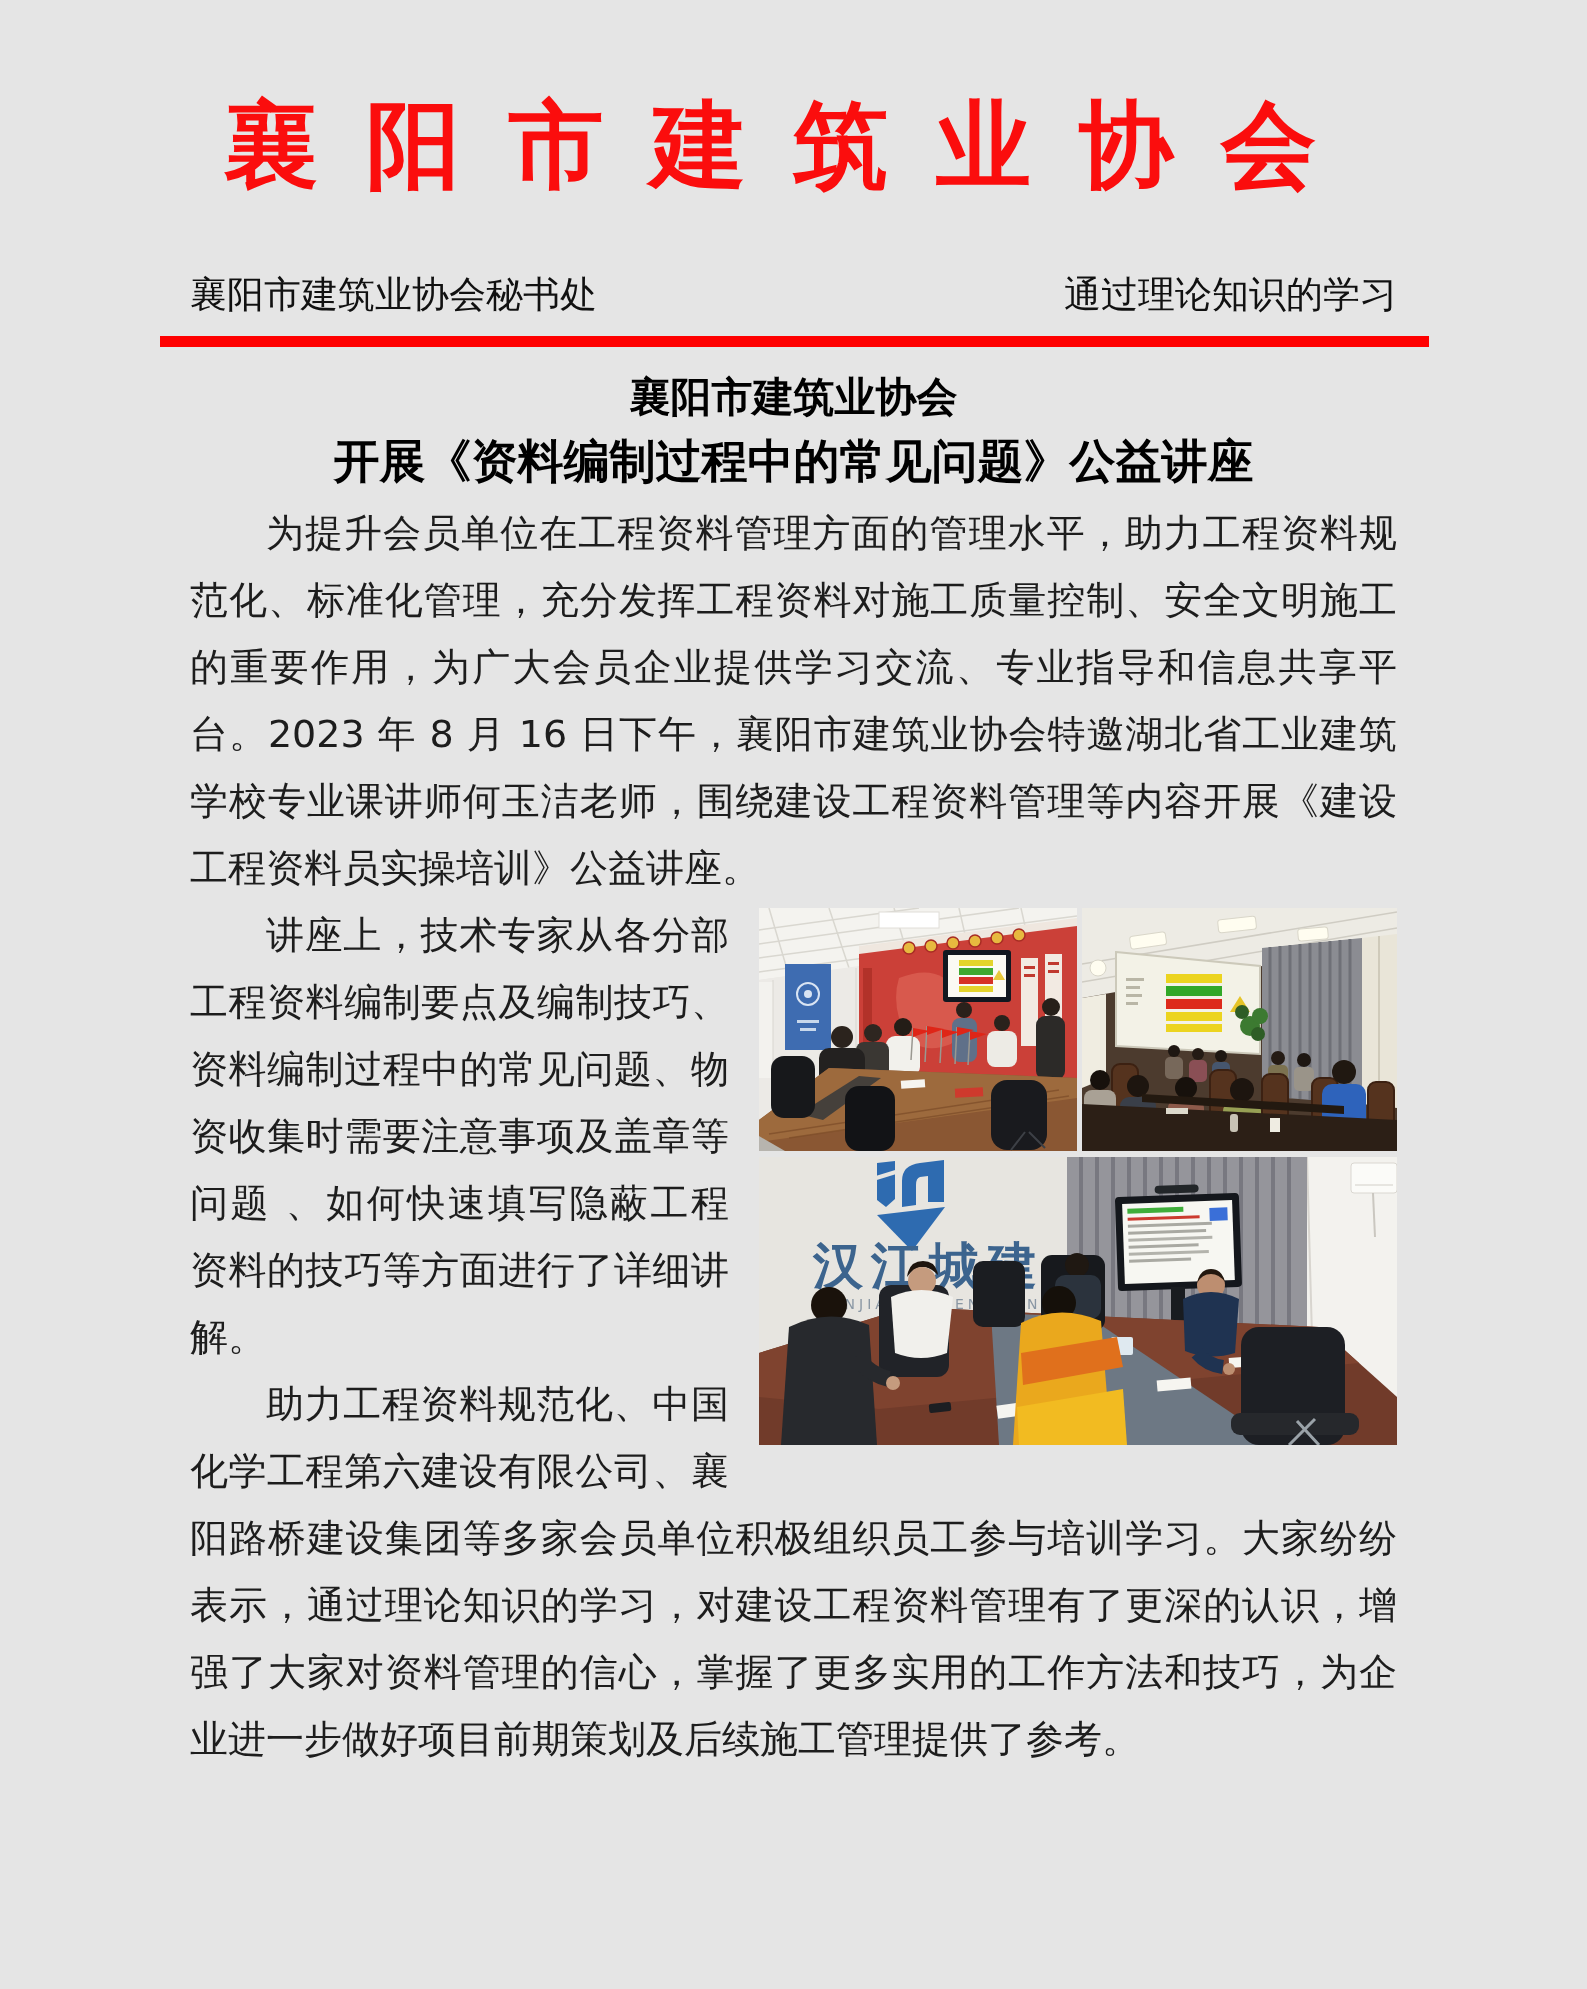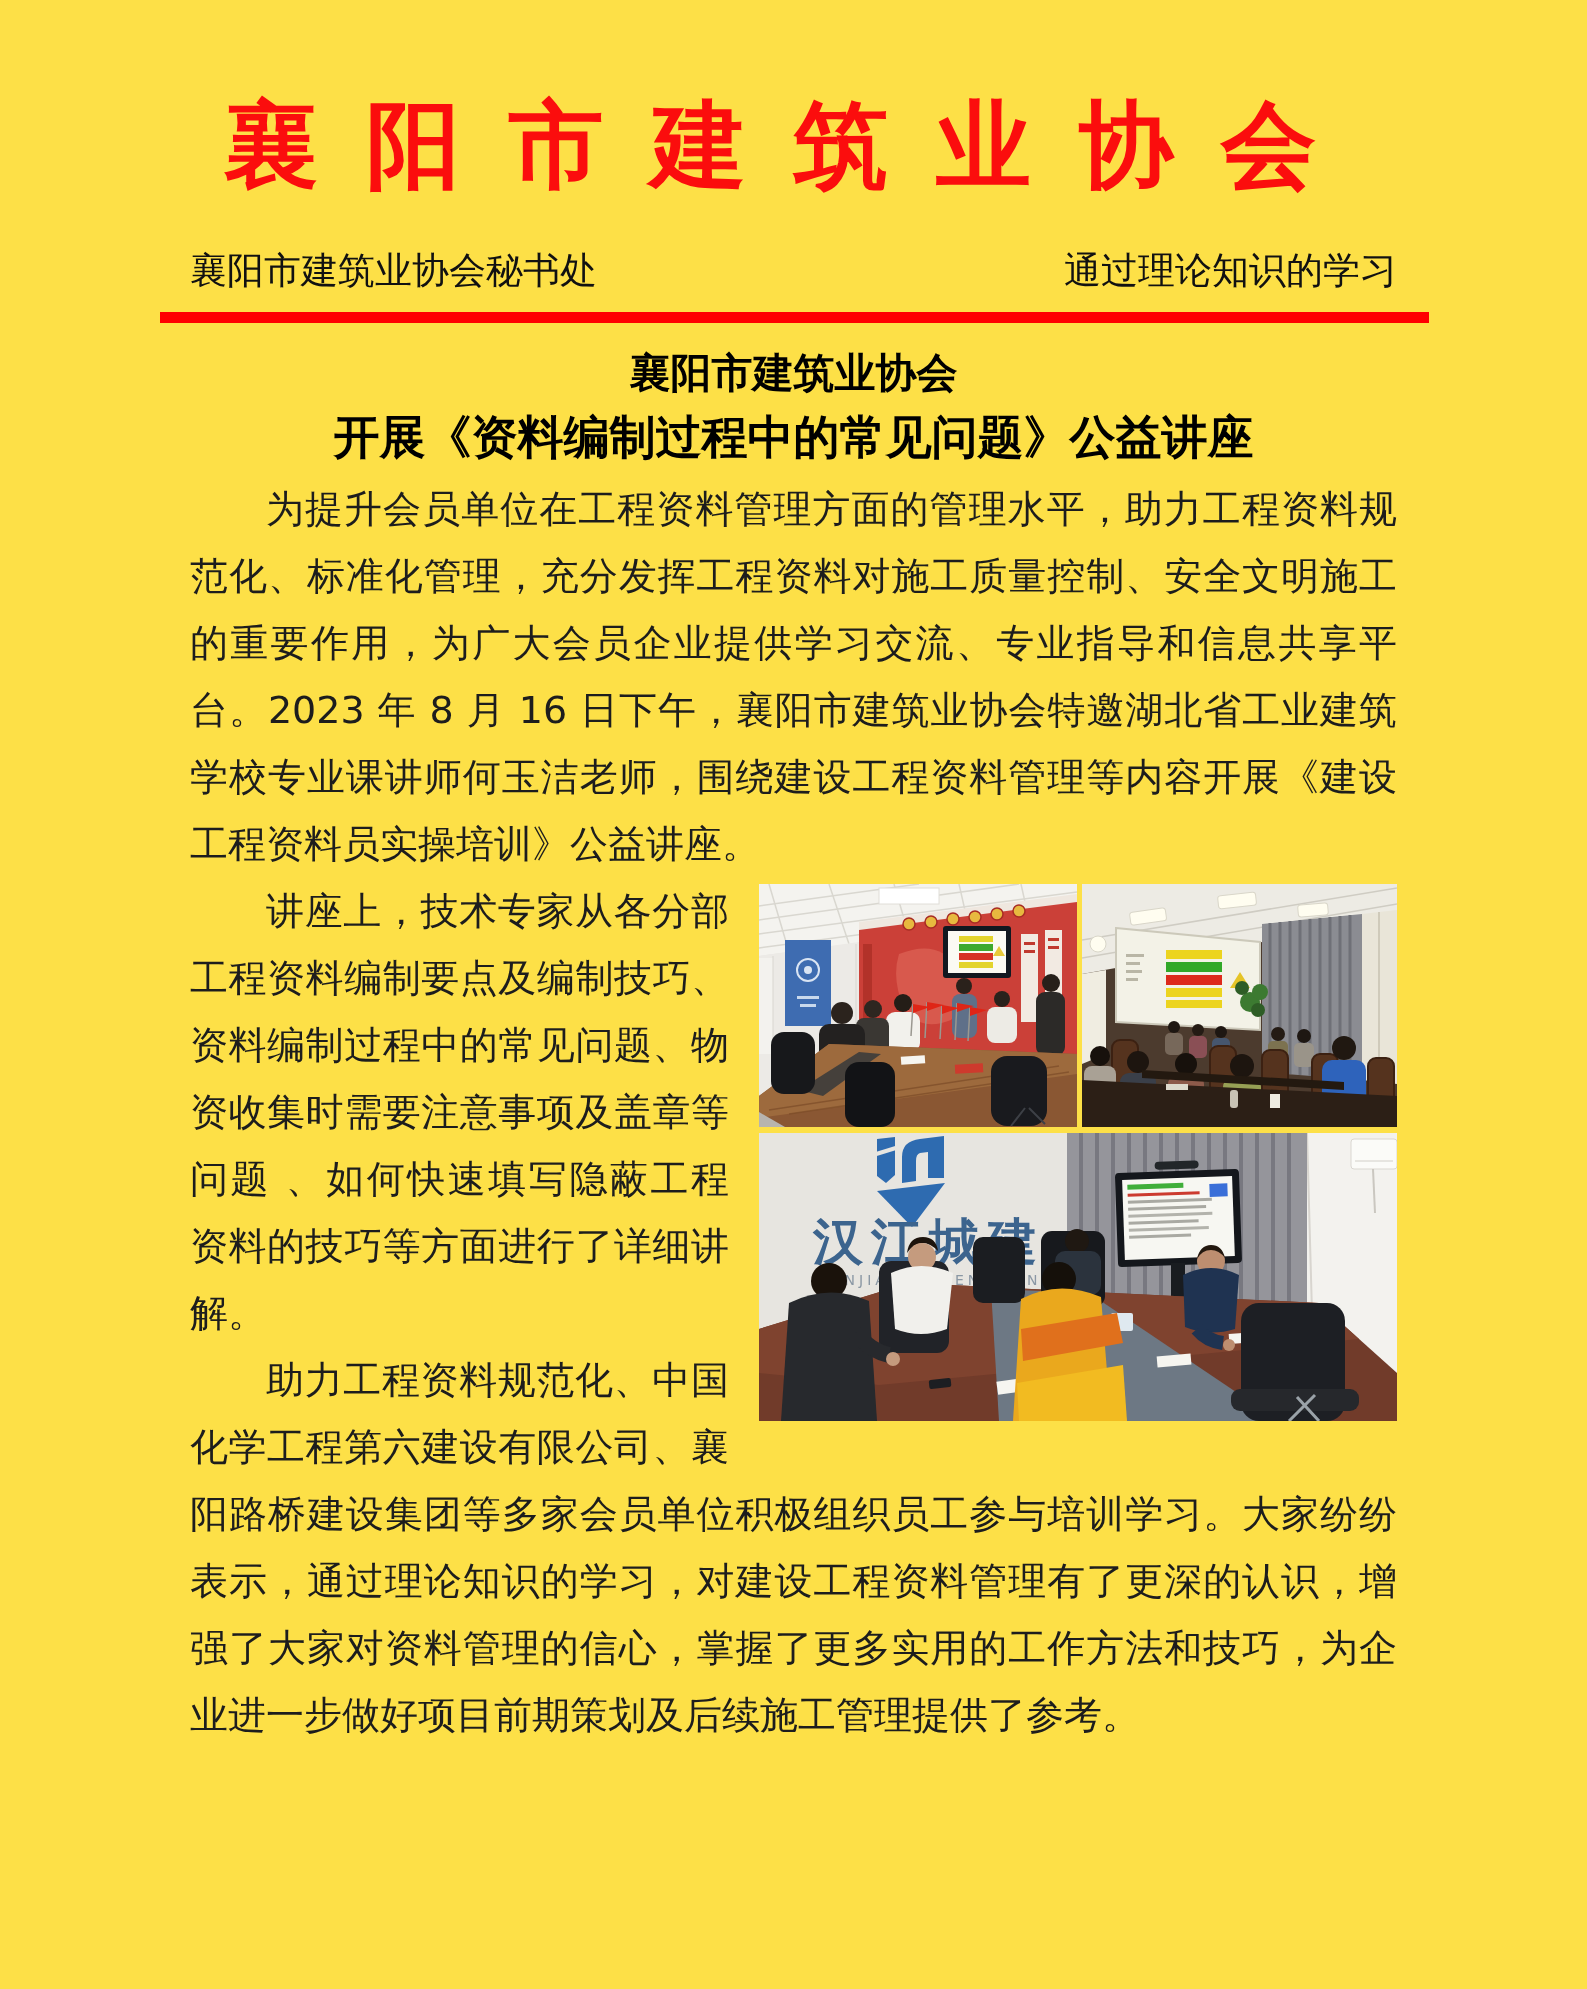--- a/index.html
+++ b/index.html
@@ -1,38 +1,38 @@
 <!DOCTYPE html>
 <html><head>
 <meta charset="utf-8">
 <style>
   html,body { margin:0; padding:0; background:#ffffff; }
   .page {
     position:relative;
     width:1587px; height:1989px;
     margin:0 auto;
-    background:#fde047;
+    background:#e5e5e5;
     box-sizing:border-box;
     padding:88px 190px 0 190px;
     overflow:hidden;
     font-family:"DejaVu Sans","Liberation Sans",sans-serif;
     color:#1d1d1d;
   }
   .m-title {
     color:#fb0d0d;
     font-weight:700;
     font-size:95px;
     line-height:1.22;
     text-align:center;
     letter-spacing:0.5em;
     white-space:nowrap;
   }
   .meta-row {
     display:flex; justify-content:space-between; align-items:baseline;
-    margin-top:42px;
+    margin-top:66px;
     font-size:37px; color:#111111;
   }
   .red-rule {
     height:11px; background:#ff0000;
     margin:16px -32px 0 -30px;
   }
   .h-small {
     font-size:41px; font-weight:700; color:#000;
     text-align:center; margin:24px 0 0 0; line-height:1.3;
   }

